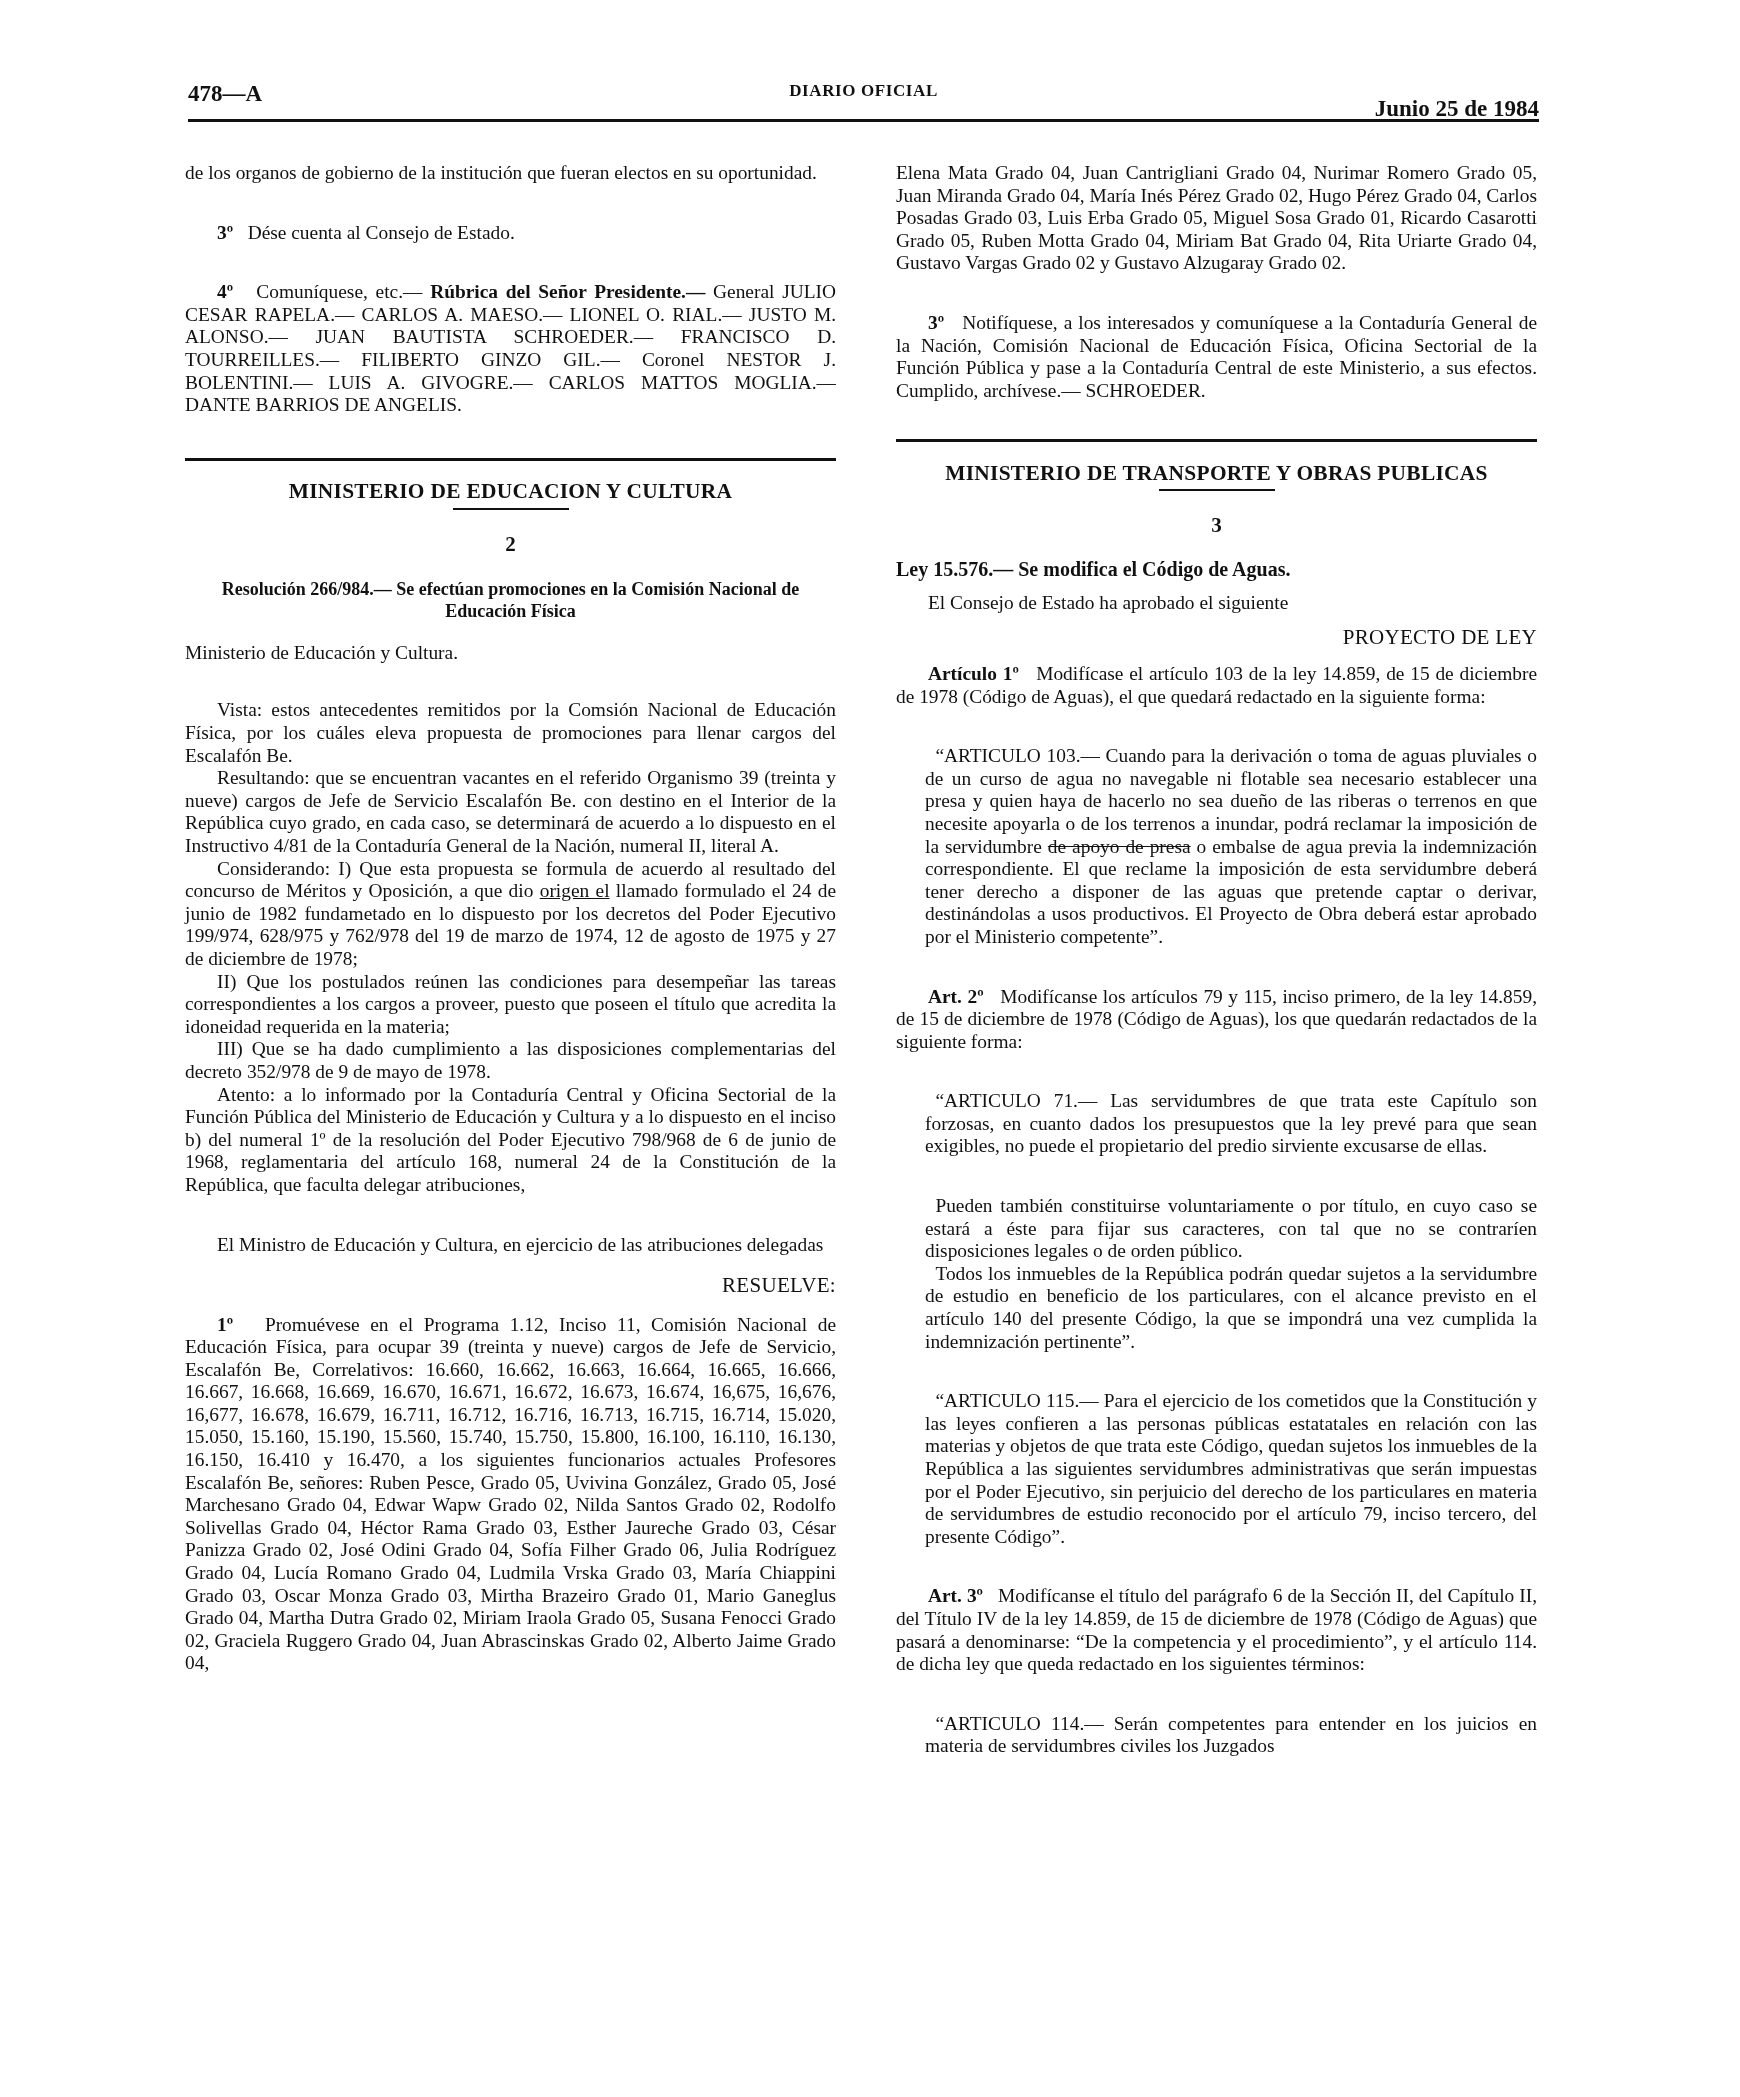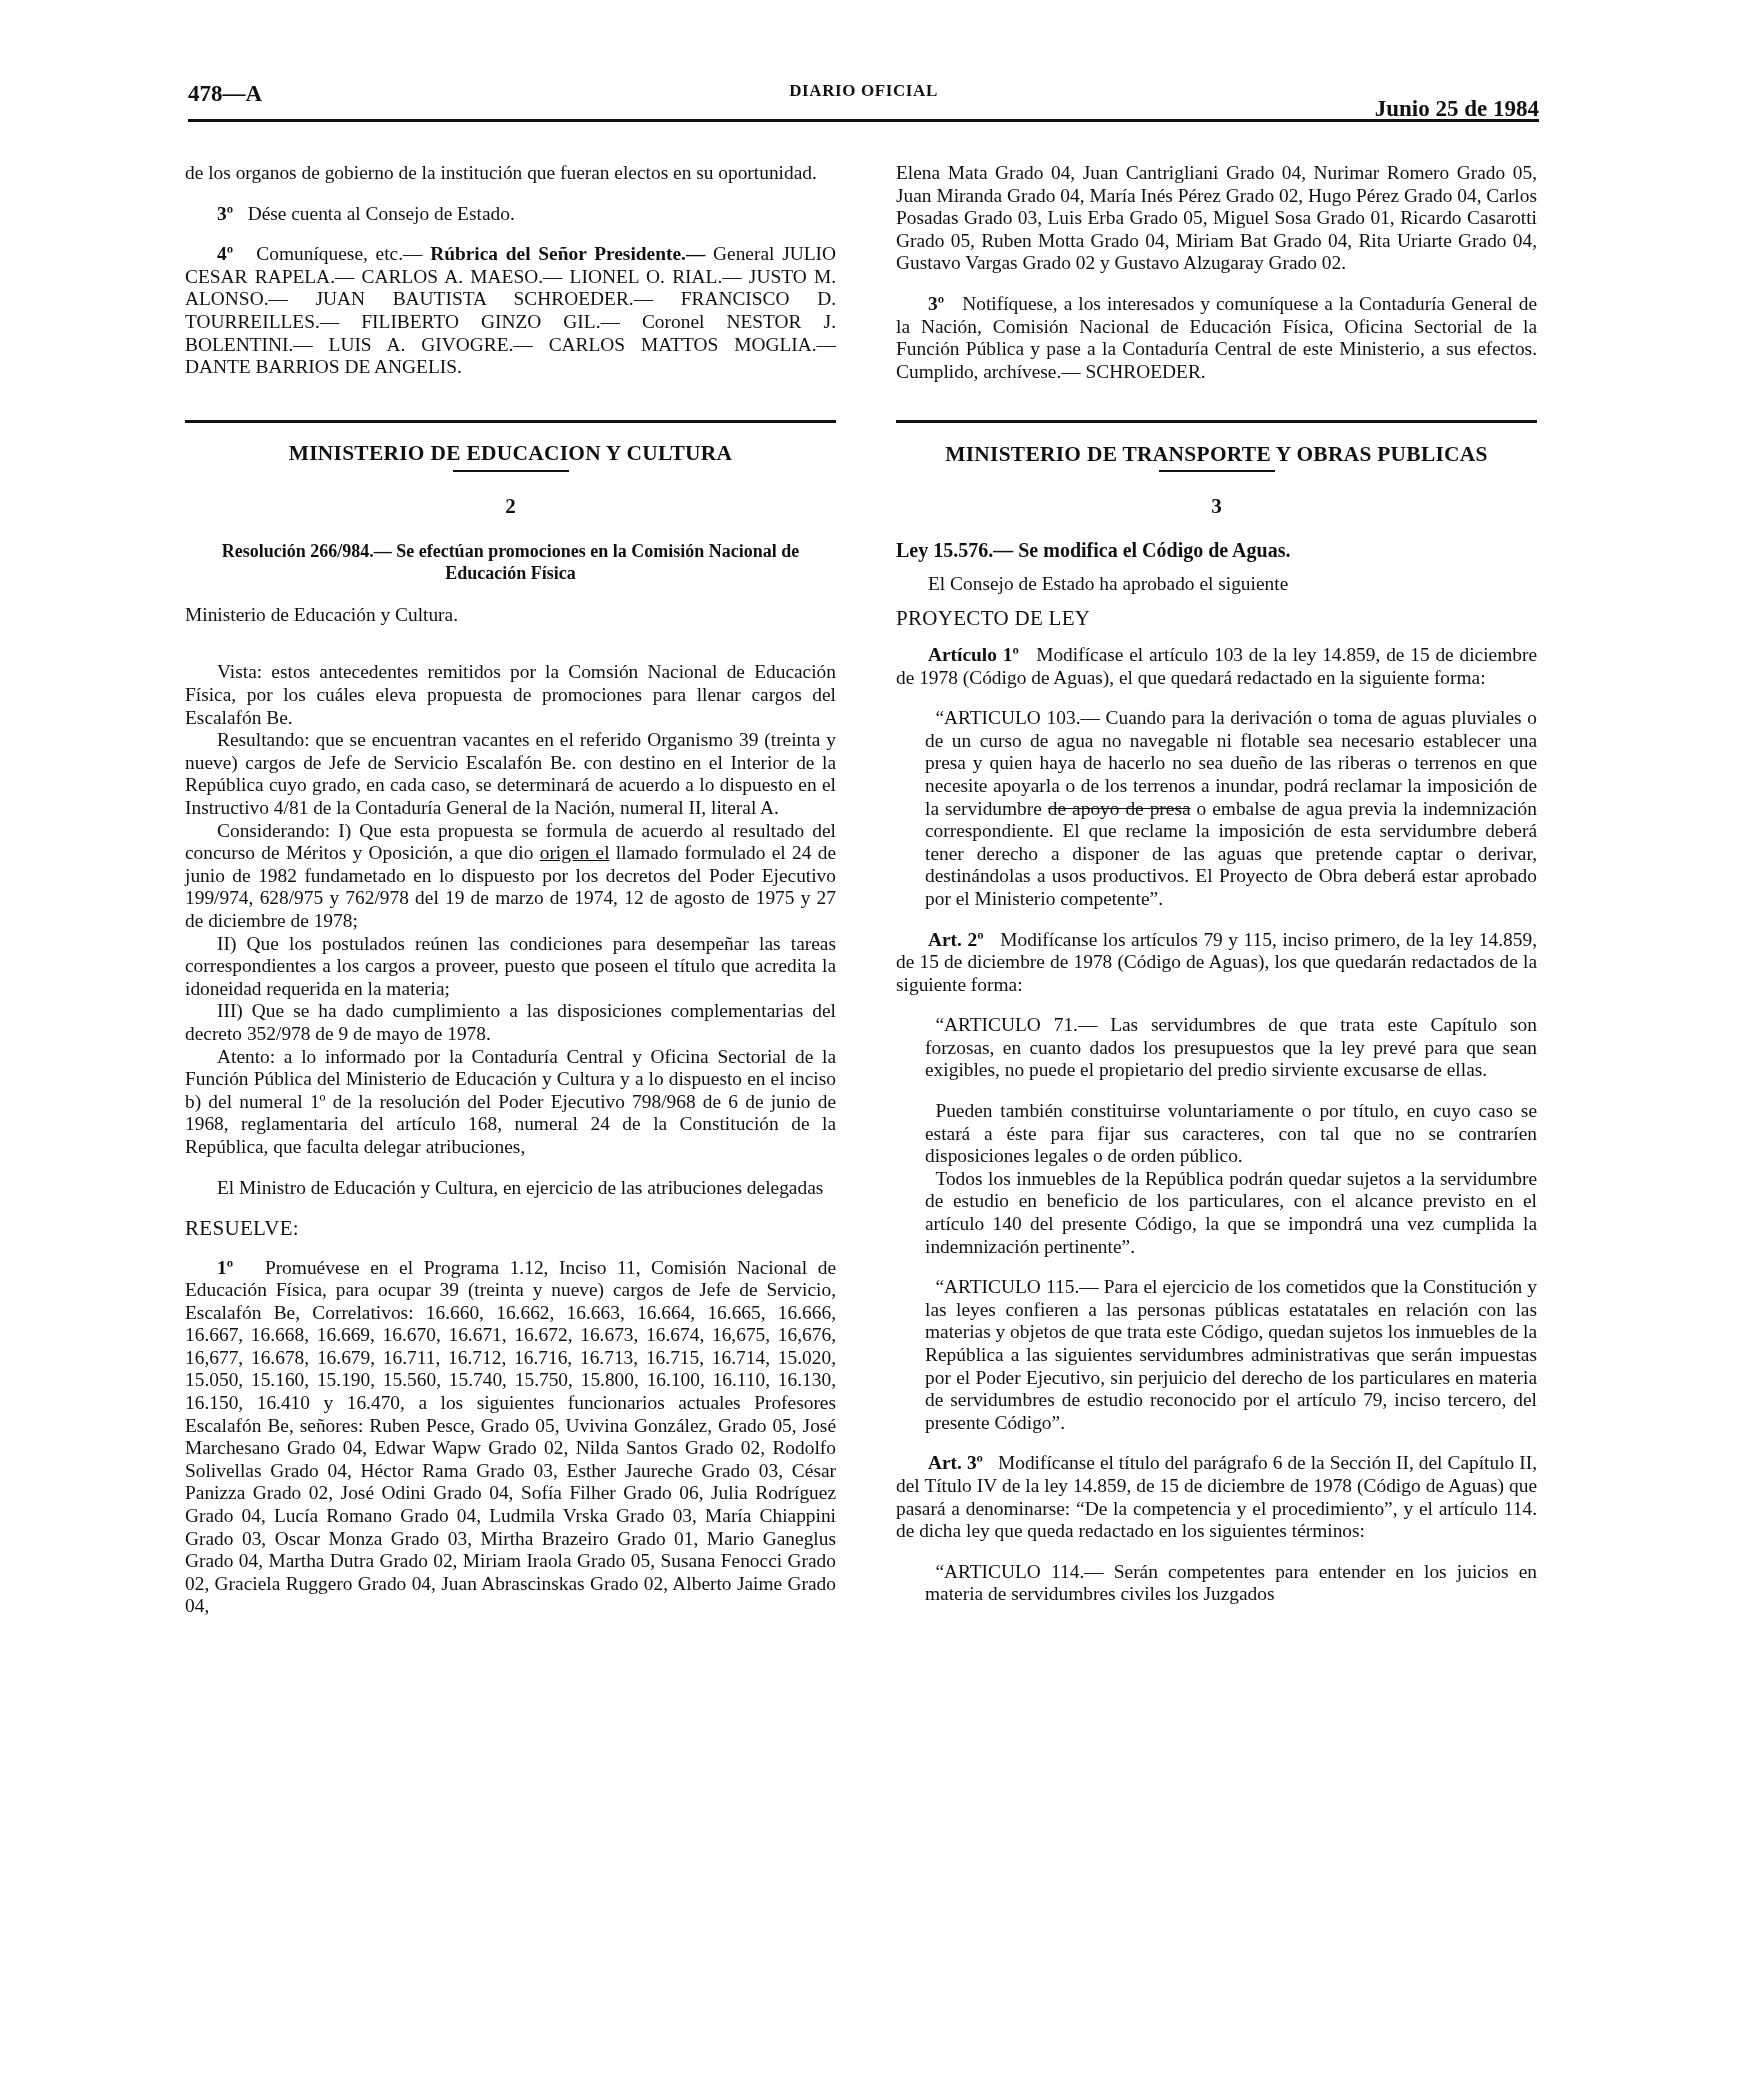--- a/index.html
+++ b/index.html
@@ -10,33 +10,33 @@
   .header .title { position: absolute; left: 0; right: 0; top: 0; text-align: center; font-size: 17px; font-weight: bold; letter-spacing: 0.6px; }
   .header .date { position: absolute; right: 0; top: 15px; font-size: 23px; font-weight: bold; }
   .header-rule { position: absolute; left: 188px; top: 119px; width: 1351px; height: 2.9px; background: #111; }
 
   .col { position: absolute; top: 162px; font-size: 19.4px; line-height: 22.6px; text-align: justify; }
   .col.left { left: 185px; width: 651px; }
   .col.right { left: 896px; width: 641px; }
 
   p { margin: 0; }
   .ind { text-indent: 32px; }
-  .gap { margin-top: 18px; }
+  .gap { margin-top: 37px; }
   .quote { padding-left: 29px; }
   .quote .ind { text-indent: 10.4px; }
   .right-al { text-align: right; padding-right: 17.4px; }
   .bold { font-weight: bold; }
 
   .section-rule { height: 2.9px; background: #111; margin: 0; }
   .ministry { text-align: center; font-weight: bold; font-size: 21.4px; letter-spacing: 0.3px; }
   .ministry-under { width: 116px; height: 2.3px; background: #111; margin: 4.6px auto 0; }
   .num { text-align: center; font-weight: bold; font-size: 21px; }
   .res-title { font-weight: bold; text-align: center; font-size: 18px; line-height: 22px; }
   .law-title { font-weight: bold; font-size: 20px; }
-  .heading-plain { text-align: left; font-size: 21px; letter-spacing: 0.3px; }
+  .heading-plain { text-align: right; font-size: 21px; letter-spacing: 0.3px; }
   .strike { text-decoration: line-through; }
   .ul { text-decoration: underline; }
 </style>
 </head>
 <body>
 
 <div class="header">
   <span class="pg">478—A</span>
   <span class="title">DIARIO OFICIAL</span>
   <span class="date">Junio 25 de 1984</span>

